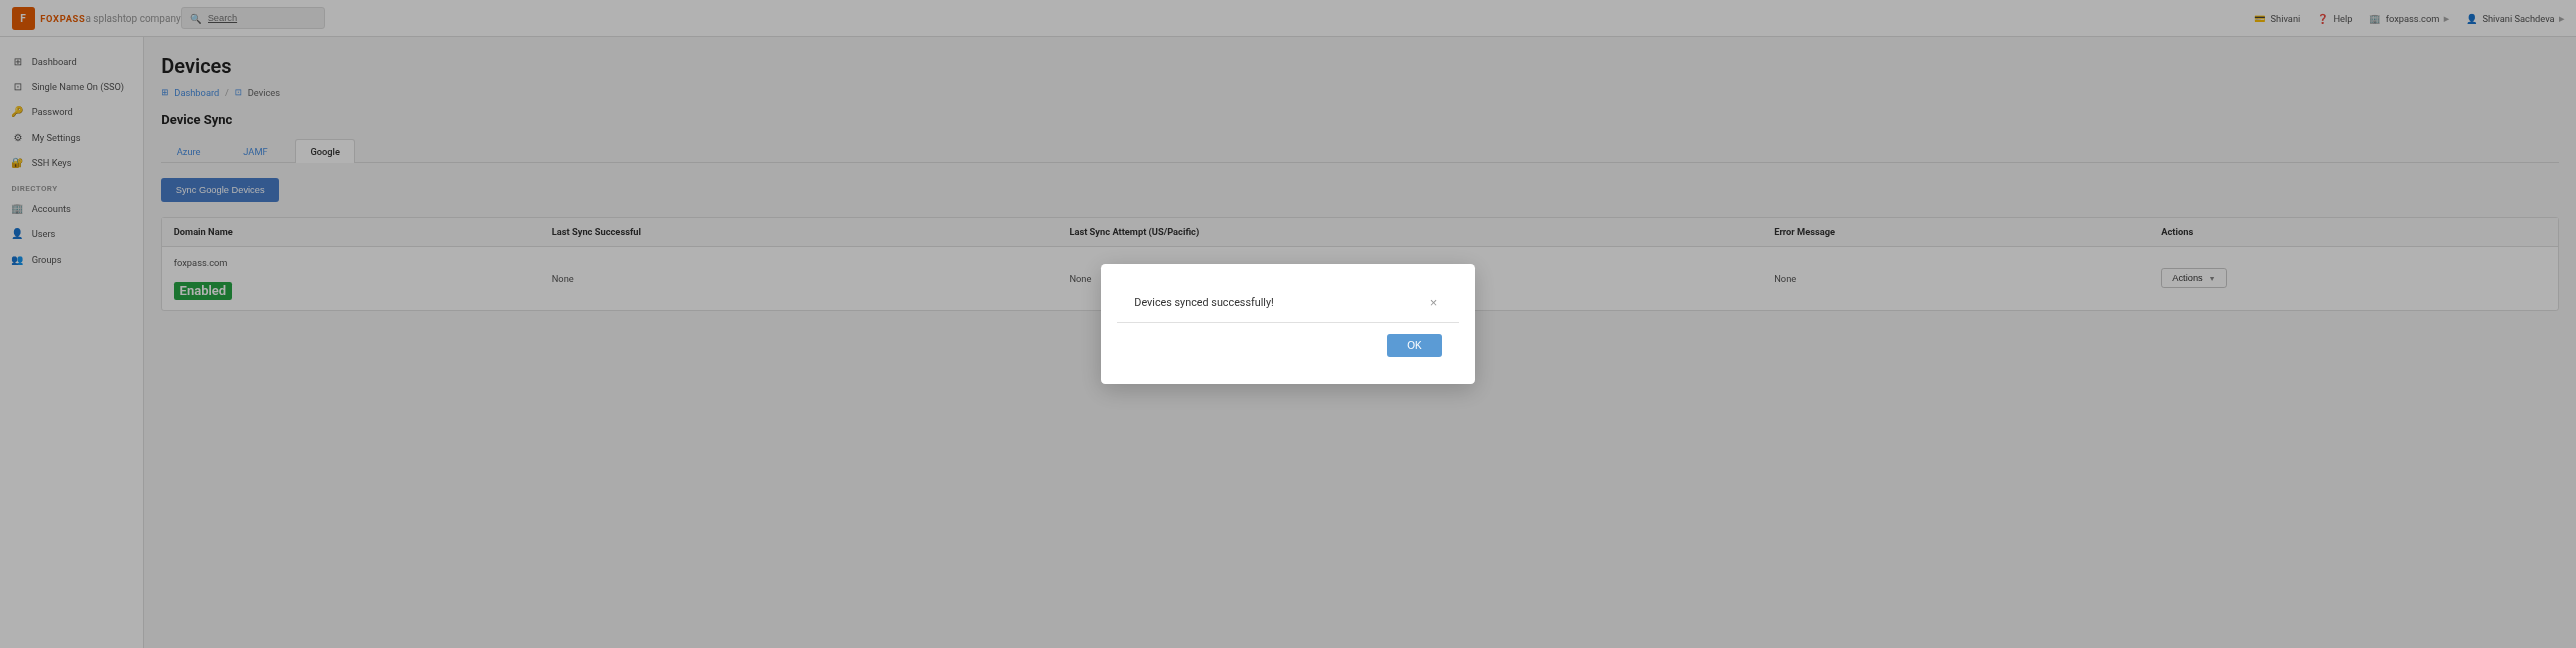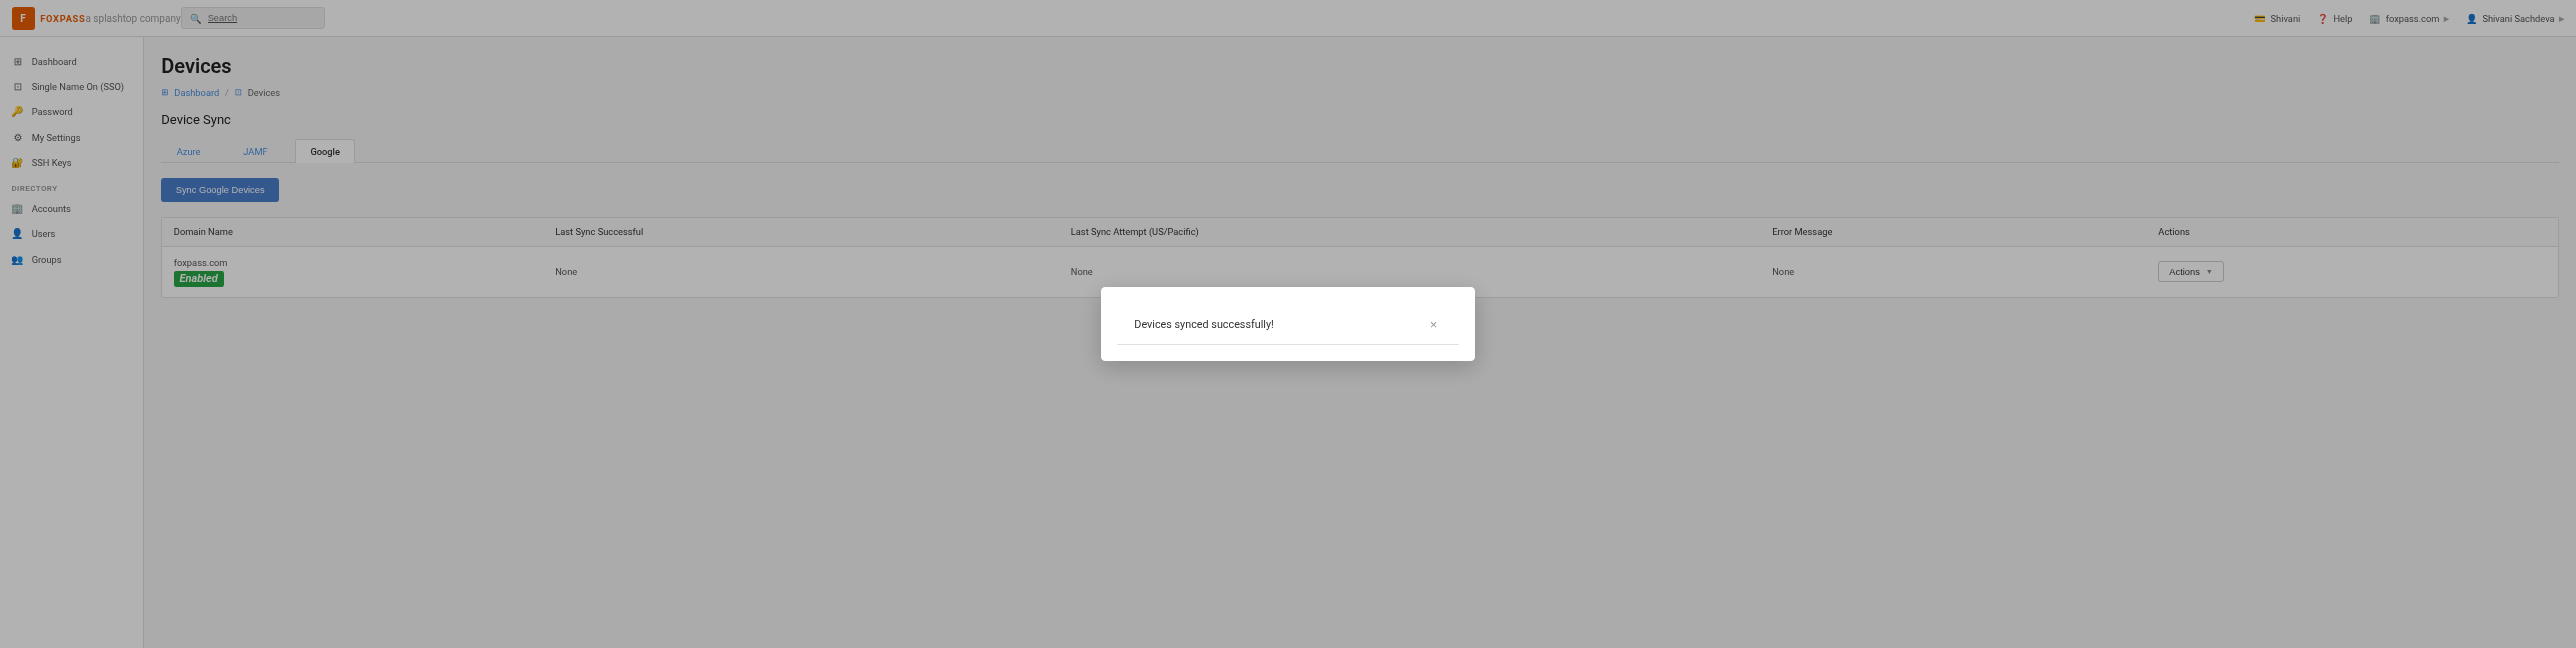--- a/index.html
+++ b/index.html
@@ -41,21 +41,21 @@
 
     
     .page-title { font-size: 20px; font-weight: 600; color: #222; margin-bottom: 8.6px; }
 
     
     .breadcrumb { display: flex; align-items: center; gap: 5.8px; margin-bottom: 14.4px; font-size: 9.3px; color: #666; }
     .breadcrumb a { color: #4a90e2; text-decoration: none; display: flex; align-items: center; gap: 2.9px; }
     .breadcrumb-sep { color: #aaa; }
 
     
-    .section-title { font-size: 13px; font-weight: 400; color: #222; margin-bottom: 11.5px; }
+    .section-title { font-size: 13px; font-weight: 700; color: #222; margin-bottom: 11.5px; }
 
     
     .tabs { display: flex; gap: 12px; margin-bottom: 14.4px; border-bottom: 0.7px solid #ddd; }
     .tab {
       padding: 5.8px 14.4px; cursor: pointer; font-size: 9.3px; color: #666;
       border: 0.7px solid transparent; border-bottom: none; border-radius: 2.9px 2.9px 0 0;
       position: relative; bottom: -0.7px; background: transparent;
     }
     .tab.active { color: #333; border-color: #ddd; border-bottom-color: #fff; background: #fff; font-weight: 500; }
     .tab.blue { color: #4a90e2; }
@@ -64,29 +64,29 @@
     .sync-btn {
       background: #4a7fcb; color: #fff; border: none; border-radius: 2.9px;
       padding: 7.2px 14.4px; font-size: 9.3px; cursor: pointer; margin-bottom: 14.4px;
       font-weight: 500;
     }
 
     
     .table-container { background: #fff; border: 0.7px solid #e0e0e0; border-radius: 2.9px; }
     table { width: 100%; border-collapse: collapse; }
     thead tr { background: #f8f8f8; border-bottom: 1.4px solid #e0e0e0; }
-    th { padding: 8.6px 11.5px; text-align: left; font-size: 9.3px; font-weight: 400; color: #333; }
+    th { padding: 8.6px 11.5px; text-align: left; font-size: 9.3px; font-weight: 700; color: #333; }
     td { padding: 10px 11.5px; font-size: 9.3px; color: #555; border-bottom: 0.7px solid #f0f0f0; }
     tbody tr:last-child td { border-bottom: none; }
 
     
     .badge-enabled {
       display: inline-block; background: #28a745; color: #fff;
-      font-size: 11px; padding: 1.4px 5.8px; border-radius: 2.2px;
-      font-weight: 600; text-transform: capitalize; margin-top: 3px; font-style: italic;
+      font-size: 13px; padding: 1.4px 5.8px; border-radius: 2.2px;
+      font-weight: 600; text-transform: capitalize; margin-top: 14px;
     }
 
     
     .actions-btn {
       border: 0.7px solid #ccc; background: #fff; border-radius: 2.9px;
       padding: 4.3px 10px; cursor: pointer; font-size: 9.3px; color: #333;
       display: flex; align-items: center; gap: 5.8px;
     }
     .dropdown-arrow { font-size: 7.2px; color: #888; }
 
@@ -262,15 +262,18 @@
     </div>
   </main>
 </div>
 
 <div class="modal-overlay">
   <div class="modal">
     <div class="modal-header">
       <span class="modal-message">Devices synced successfully!</span>
       <button class="modal-close">×</button>
     </div>
+    <div class="modal-footer">
+      <button class="ok-btn">OK</button>
+    </div>
   </div>
 </div>
 
 
 </body></html>

